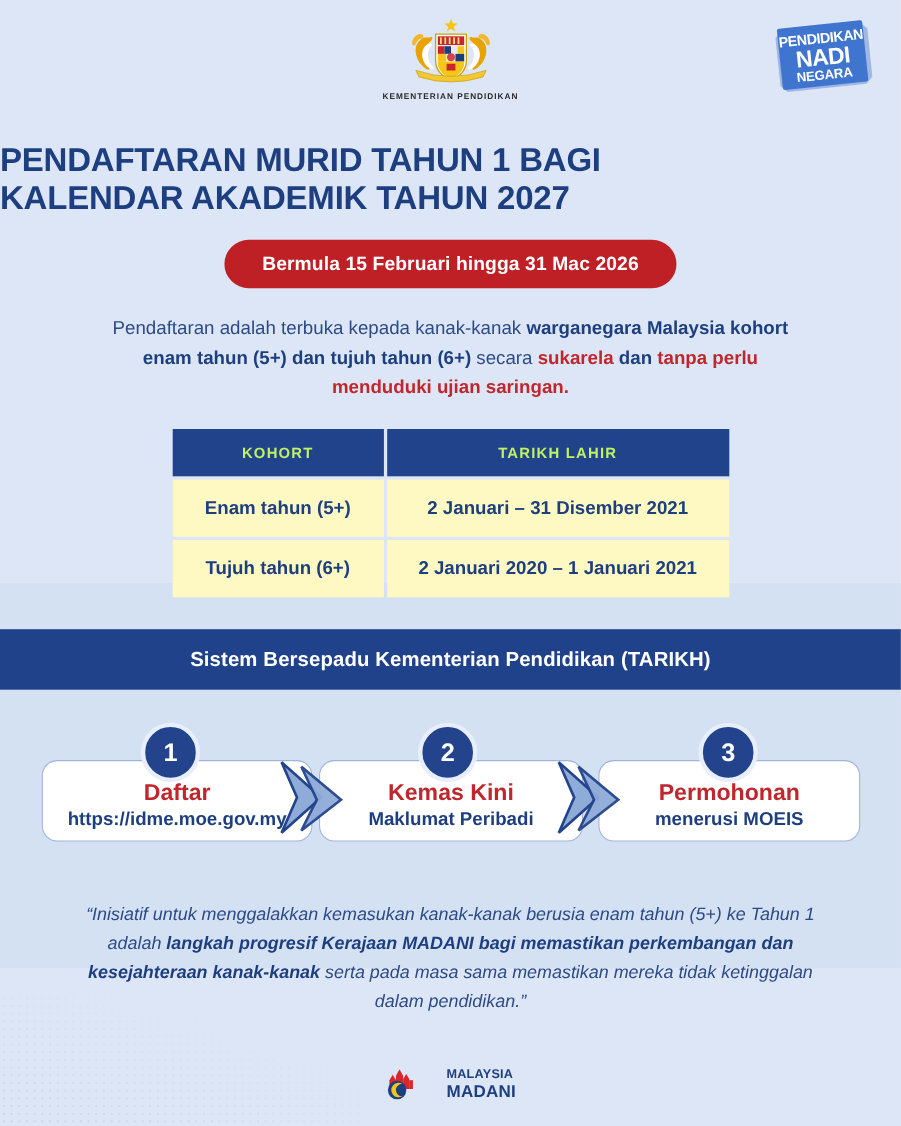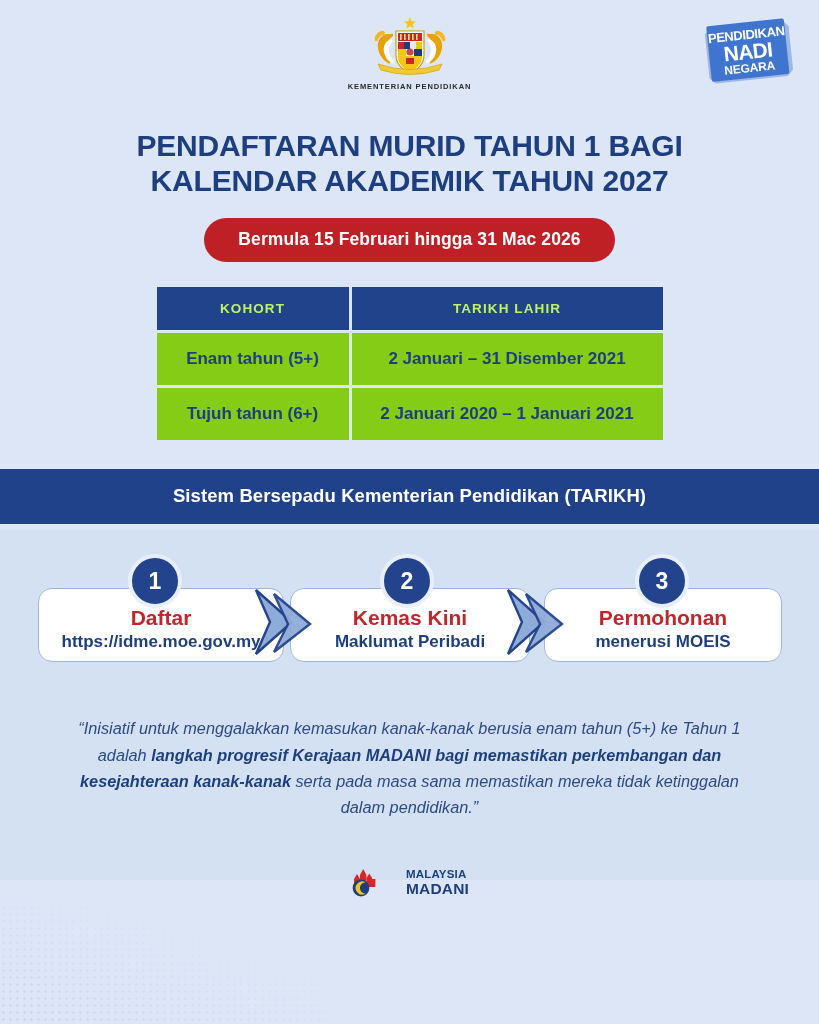--- a/index.html
+++ b/index.html
@@ -42,21 +42,20 @@
     font-size:7.5px; font-weight:bold; letter-spacing:.9px;
     color:#2b2b2b; margin-top:2px;
   }
   .nadi{
     position:absolute; right:22px; top:14px;
     width:96px; height:76px;
   }
 
   
   .title{
-    text-align:center;
     color:#1e3f7f;
     font-size:30px; font-weight:bold;
     letter-spacing:-.2px; line-height:1.17;
     margin-top:16px;
   }
   .pill-wrap{ text-align:center; margin-top:20px; }
   .pill{
     display:inline-block;
     background:#bf2026; color:#fff;
     font-size:17.5px; font-weight:bold;
@@ -78,21 +77,21 @@
   .tbl{
     width:512px; margin:22px auto 0;
     border-collapse:separate; border-spacing:3px;
   }
   .tbl th{
     background:#20438c; color:#bef264;
     font-size:13.5px; font-weight:bold; letter-spacing:1.1px;
     padding:14px 6px;
   }
   .tbl td{
-    background:#84cc16; color:#1e3f7f;
+    background:#fef9c3; color:#1e3f7f;
     font-size:17px; font-weight:bold;
     text-align:center; padding:16px 6px;
   }
   .tbl .c1{ width:192px; }
 
   
   .moeis{
     margin-top:26px;
     background:#20428b; color:#fff;
     text-align:center;
@@ -235,20 +234,23 @@
 
     <div class="title">
       <div>PENDAFTARAN MURID TAHUN 1 BAGI</div>
       <div>KALENDAR AKADEMIK TAHUN 2027</div>
     </div>
 
     <div class="pill-wrap">
       <span class="pill">Bermula 15 Februari hingga 31 Mac 2026</span>
     </div>
 
+    <div class="lead">
+      <span>Pendaftaran adalah terbuka kepada kanak-kanak </span><b>warganegara Malaysia kohort enam tahun (5+) dan tujuh tahun (6+)</b><span> secara </span><span class="red">sukarela</span><span class="navy"> dan </span><span class="red">tanpa perlu menduduki ujian saringan.</span>
+    </div>
 
     <table class="tbl">
       <thead>
         <tr>
           <th class="c1">KOHORT</th>
           <th>TARIKH LAHIR</th>
         </tr>
       </thead>
       <tbody>
         <tr>

